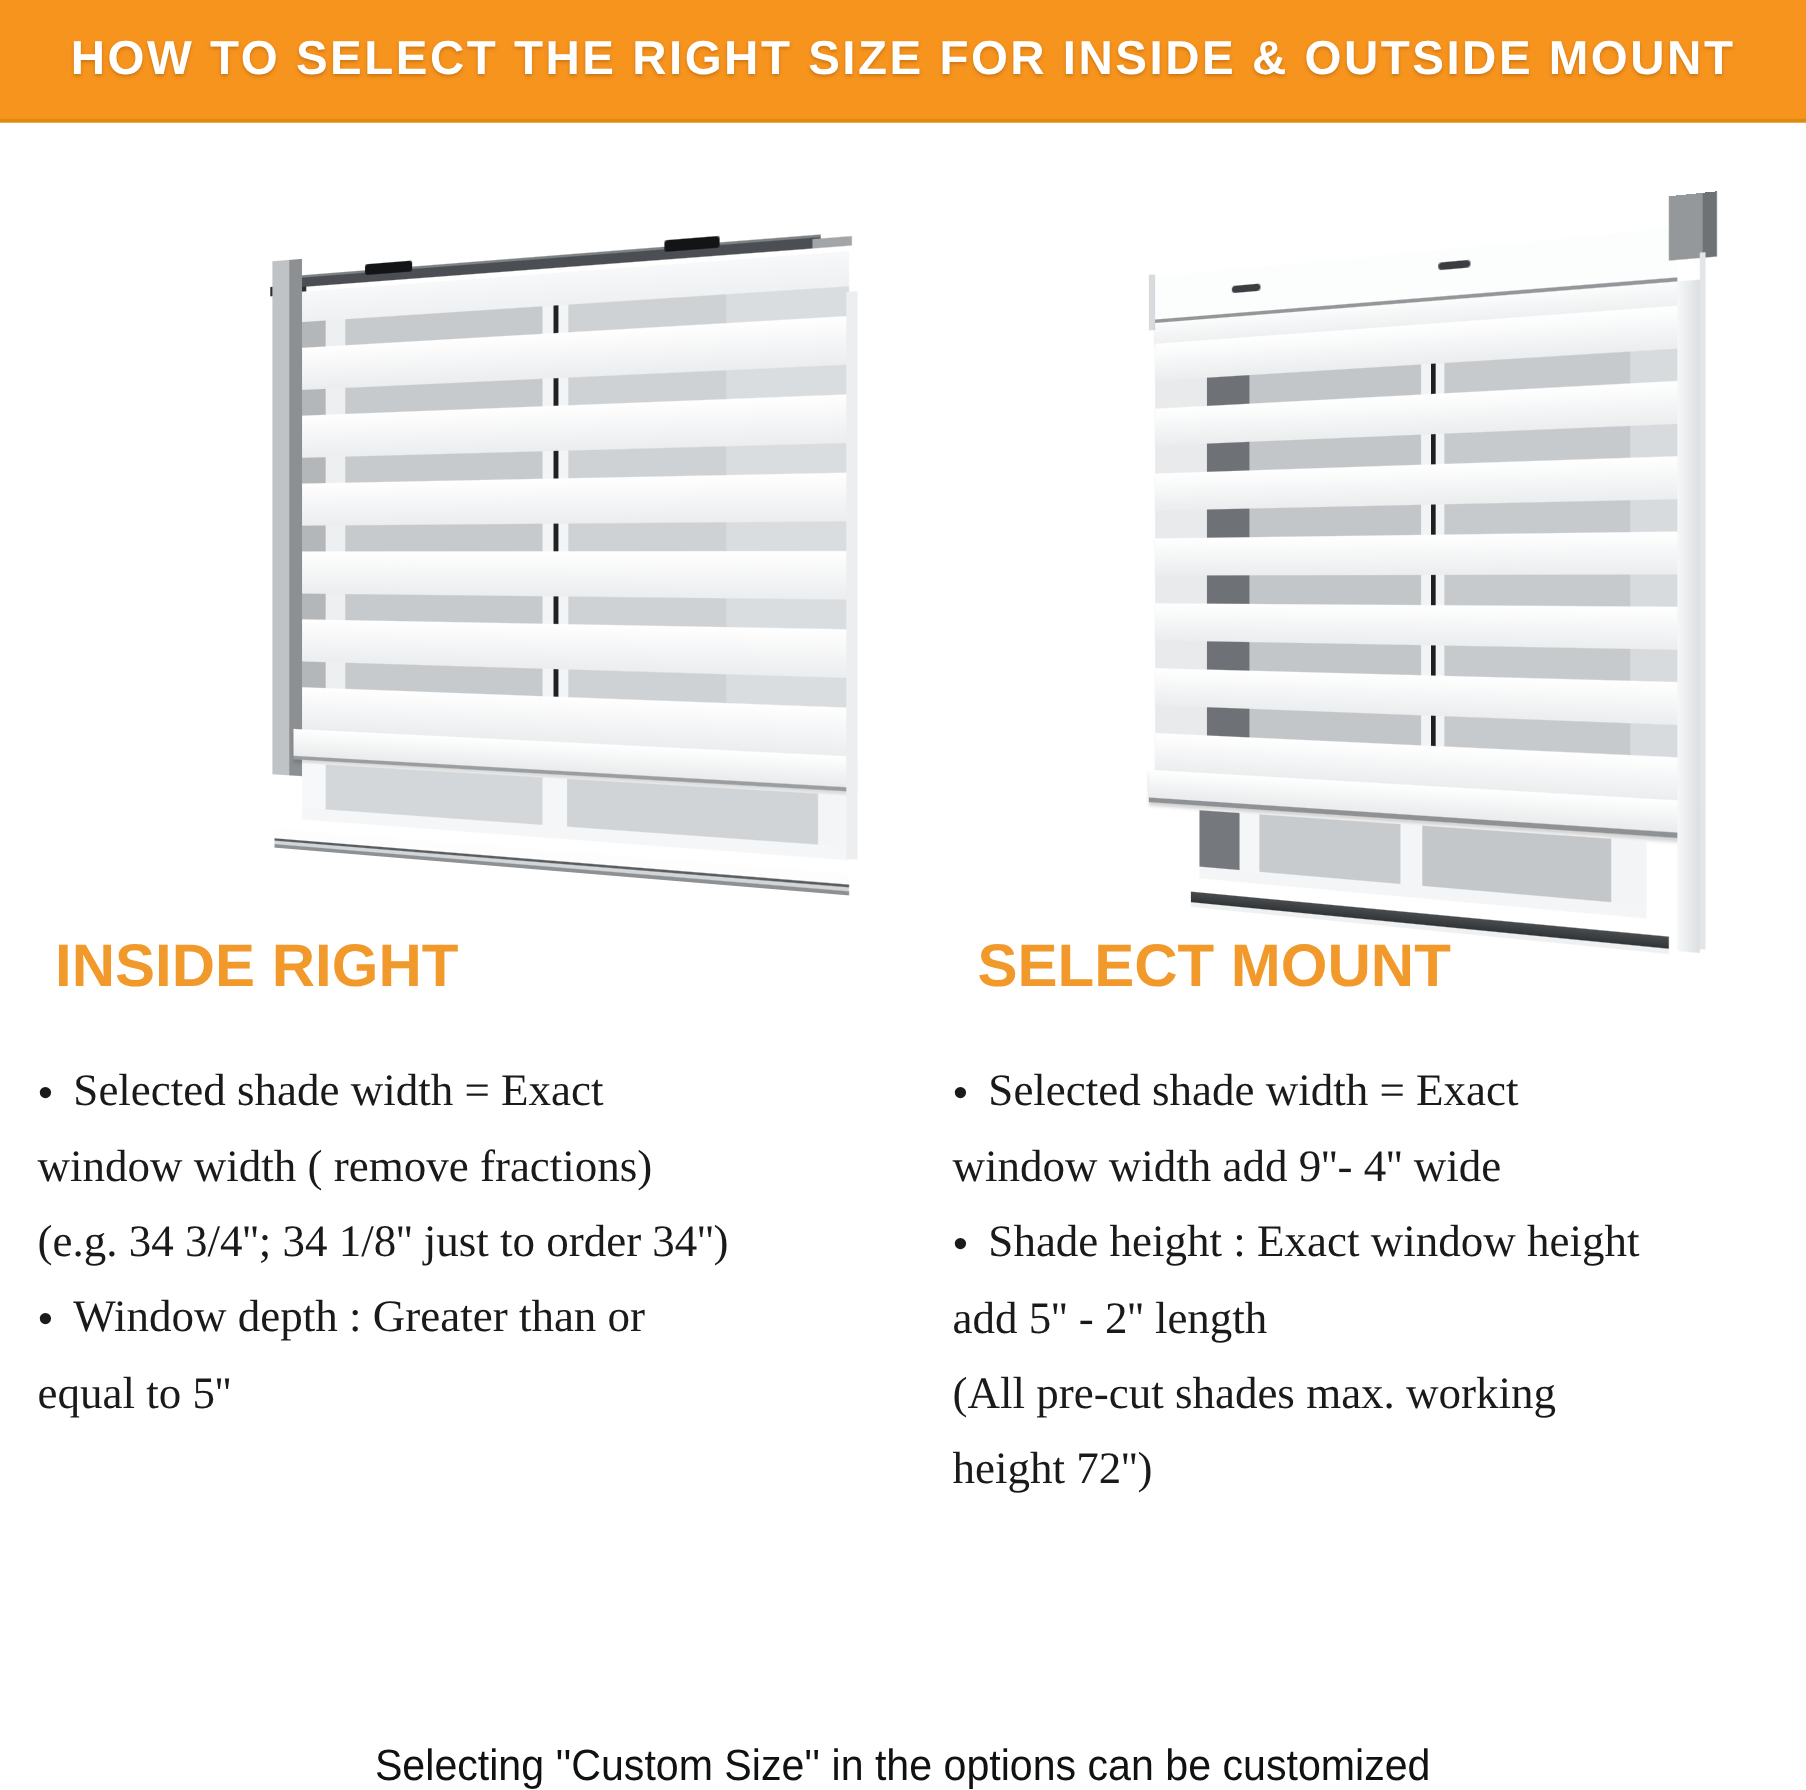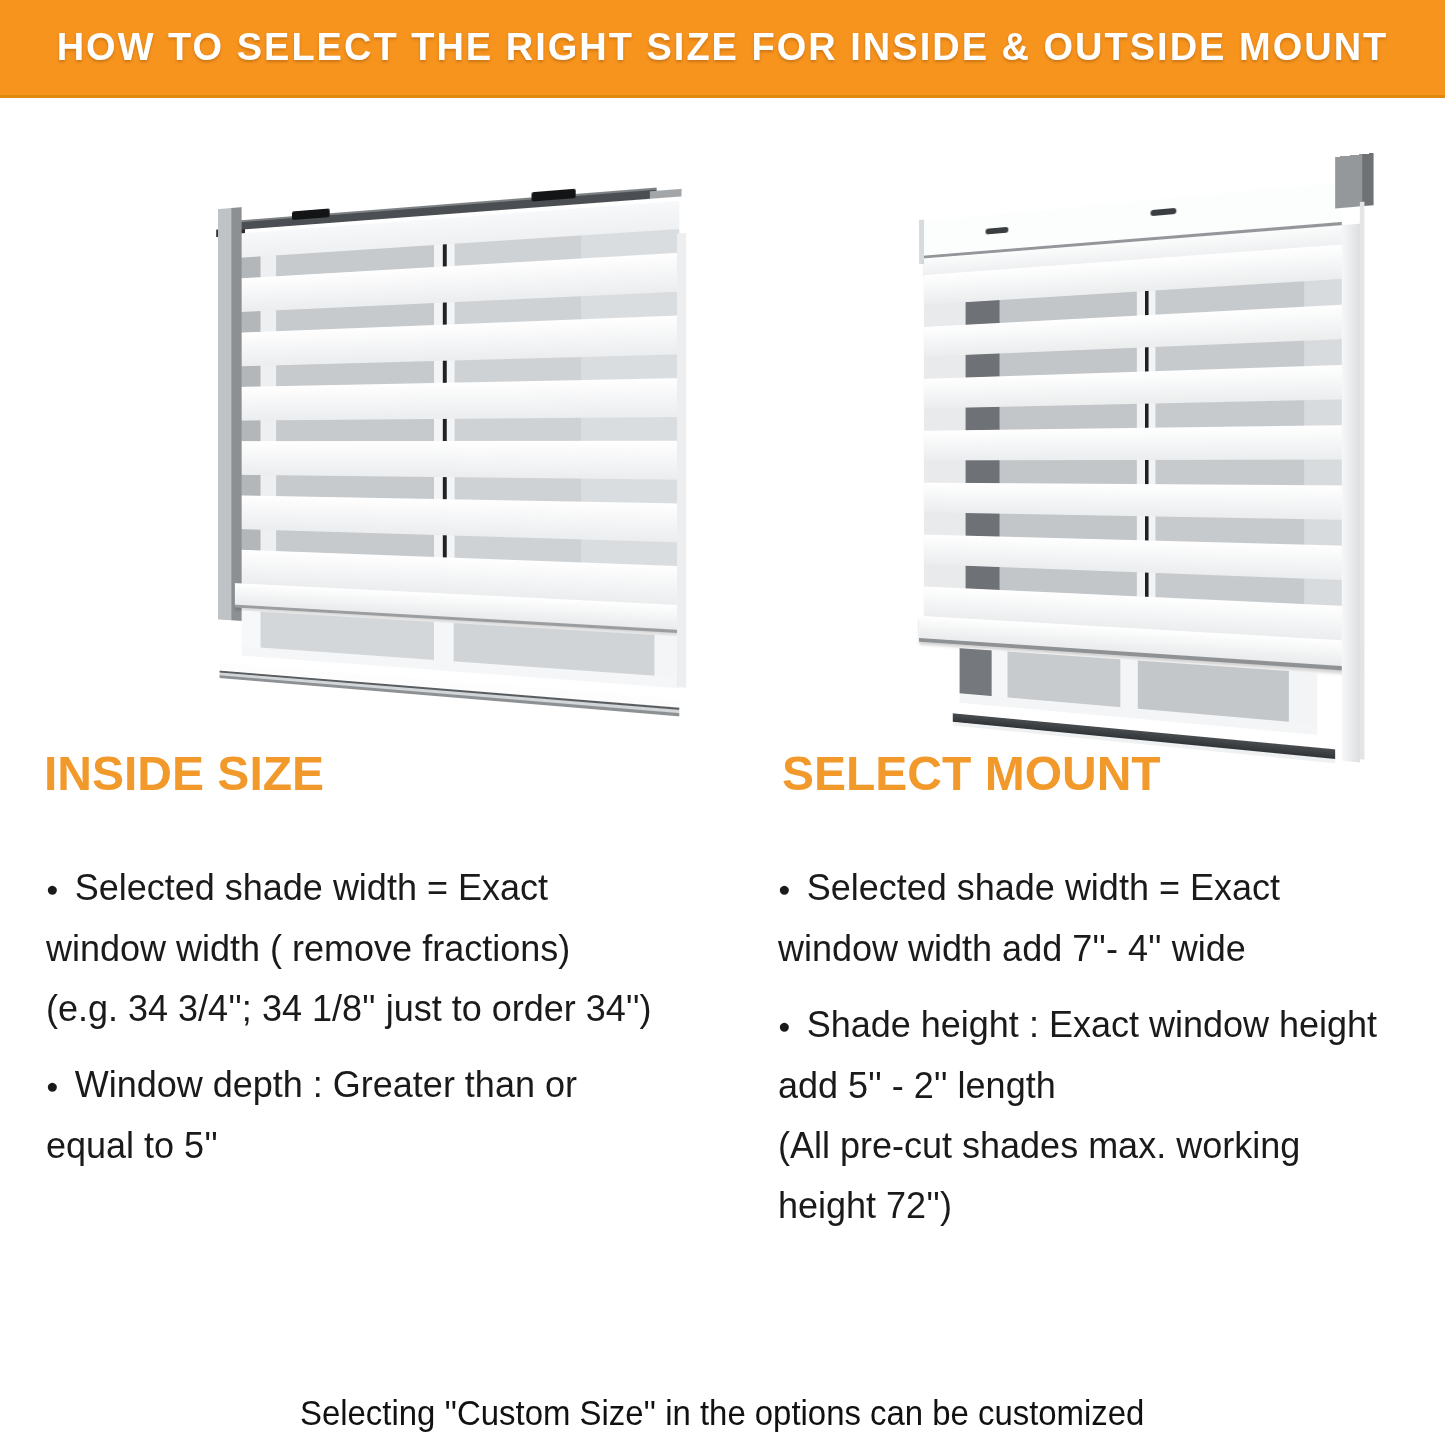--- a/index.html
+++ b/index.html
@@ -97,21 +97,21 @@
     position:absolute;top:746px;margin:0;
     font-size:48px;font-weight:bold;color:var(--heading,#F2992B);
     letter-spacing:0;
   }
   .heading-inside{left:44px;}
   .heading-outside{left:782px;}
 
   .bullets{position:absolute;top:842px;font-size:36px;line-height:60px;}
   .bullets-inside{left:30px;width:715px;}
   .bullets-outside{left:762px;width:678px;}
-  .bullet{margin:16px;}
+  .bullet{margin:0;font-family:Liberation Serif, serif;}
   .bm{font-size:21px;vertical-align:4px;margin-right:16px;}
   .bt{white-space:pre-line;}
 
   .footer-note{
     position:absolute;left:0;top:1392px;width:100%;
     text-align:center;font-size:35px;line-height:42px;color:#111;
   }
   .footer-note span{display:inline-block;transform:scaleX(.94);transform-origin:center;white-space:nowrap;}
 </style>
 </head>
@@ -179,34 +179,34 @@
         <div class="gap"></div>
         <div class="band"></div>
       </div>
       <div class="r-rail"></div>
       <div class="r-glass"></div>
       <div class="r-sill"></div>
       <div class="r-edge"></div>
     </div>
   </figure>
 
-  <h2 class="mount-heading heading-inside">INSIDE SIZE</h2>
+  <h2 class="mount-heading heading-inside">INSIDE RIGHT</h2>
   <h2 class="mount-heading heading-outside">SELECT MOUNT</h2>
 
   <div class="bullets bullets-inside">
     <div class="bullet"><span class="bm">●</span><span class="bt">Selected shade width = Exact
 window width ( remove fractions)
 (e.g. 34 3/4''; 34 1/8'' just to order 34'')</span></div>
     <div class="bullet"><span class="bm">●</span><span class="bt">Window depth : Greater than or
 equal to 5''</span></div>
   </div>
 
   <div class="bullets bullets-outside">
     <div class="bullet"><span class="bm">●</span><span class="bt">Selected shade width = Exact
-window width add 7''- 4'' wide</span></div>
+window width add 9''- 4'' wide</span></div>
     <div class="bullet"><span class="bm">●</span><span class="bt">Shade height : Exact window height
 add 5'' - 2'' length
 (All pre-cut shades max. working
 height 72'')</span></div>
   </div>
 
   <div class="footer-note">
     <span>Selecting ''Custom Size'' in the options can be customized</span>
   </div>
 

